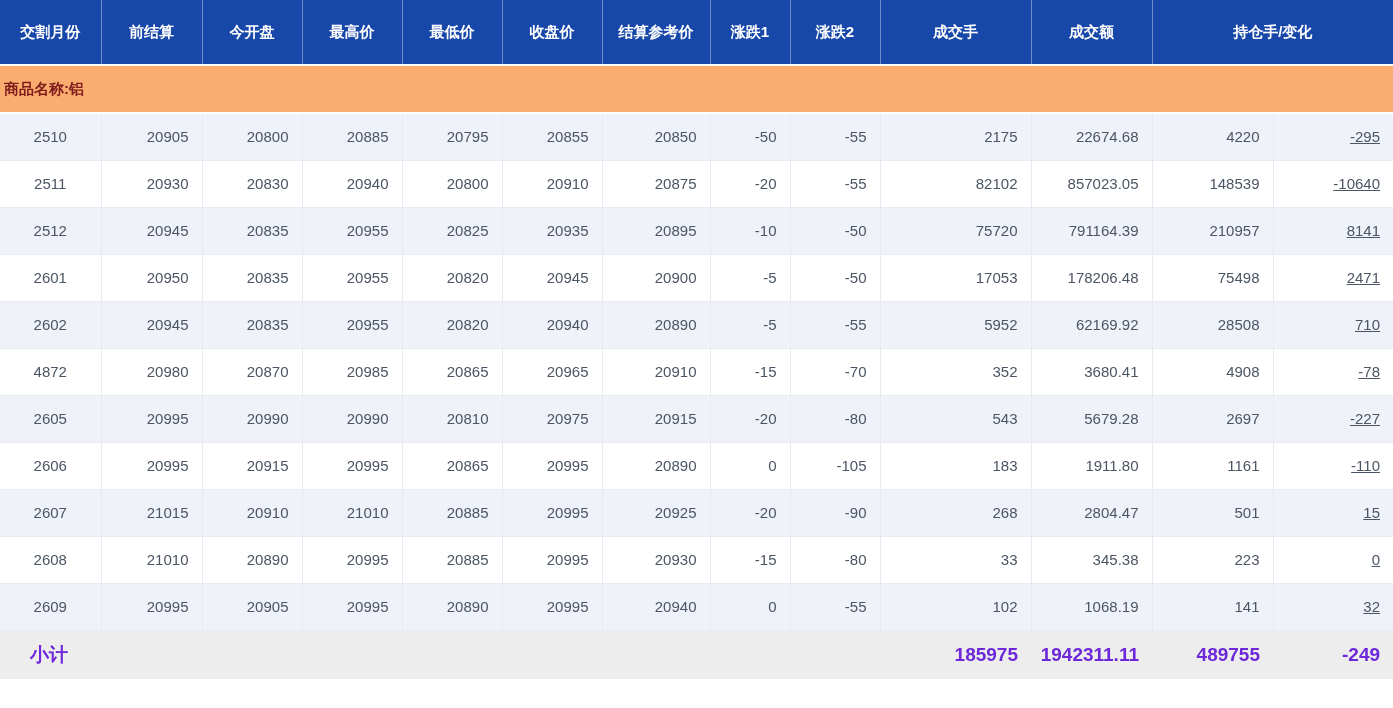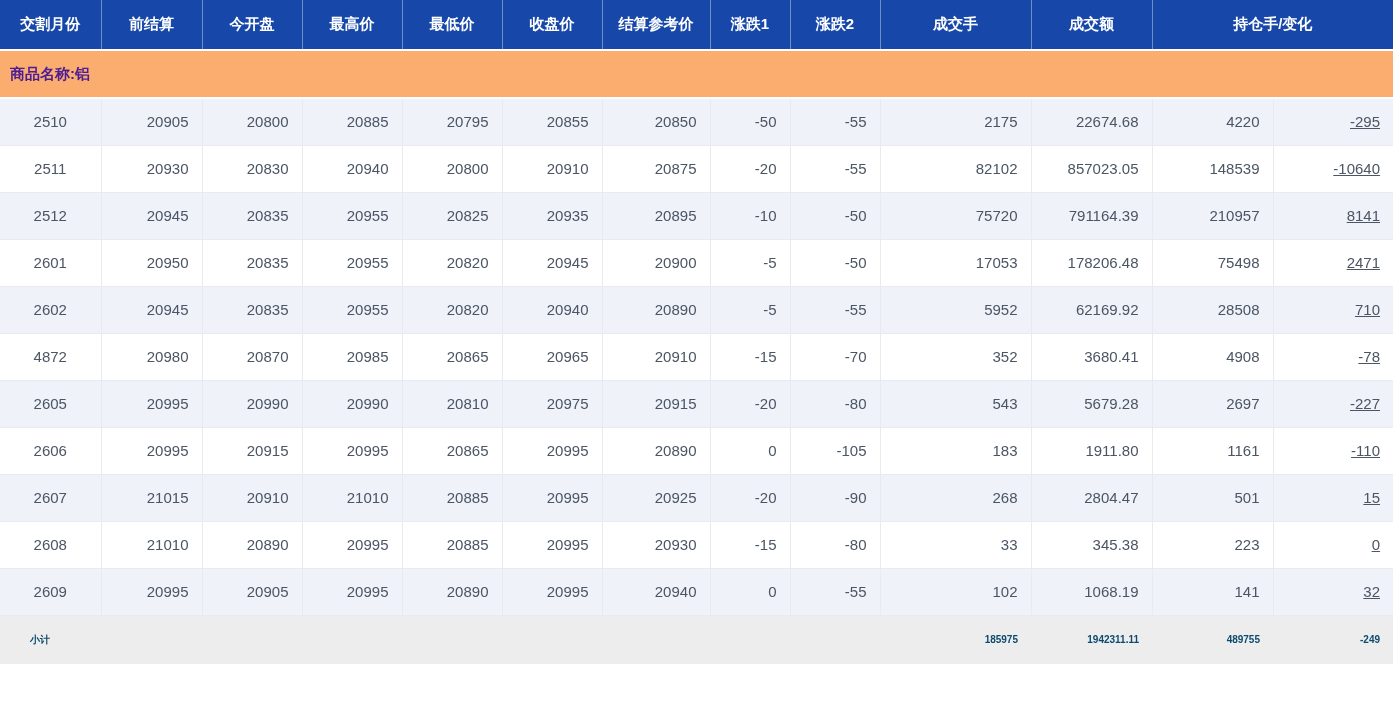--- a/index.html
+++ b/index.html
@@ -13,35 +13,35 @@
     width: 1393px;
     table-layout: fixed;
     border-collapse: collapse;
   }
   
   thead th {
     background: #1647a9;
     color: #ffffff;
     font-size: 15px;
     font-weight: bold;
-    height: 50px;
+    height: 65px;
     text-align: center;
     border-right: 1px solid rgba(255,255,255,0.38);
     border-bottom: 2px solid #ffffff;
   }
   thead th:last-child { border-right: none; text-align: center; }
   
   tr.group-row td {
     background: #fbac6f;
     height: 48px;
     font-size: 15px;
     font-weight: bold;
-    color: #4c1d95;
+    color: #7f1d1d;
     text-align: left;
-    padding-left: 10px;
+    padding-left: 4px;
     border-bottom: 2px solid #ffffff;
   }
   
   tbody tr.data-row td {
     height: 47px;
     font-size: 15px;
     color: #4b5563;
     text-align: right;
     padding-right: 13px;
     border-right: 1px solid #e7eaf1;
@@ -53,23 +53,23 @@
     text-align: center;
     padding-right: 0;
     margin-left: 12px;
   }
   tbody tr.data-row:nth-child(odd)  td { background: #eff2f9; }
   tbody tr.data-row:nth-child(even) td { background: #ffffff; }
   
   tr.subtotal-row td {
     background: #ededee;
     height: 49px;
-    font-size: 10px;
+    font-size: 19px;
     font-weight: bold;
-    color: #0c4a6e;
+    color: #6d28d9;
     text-align: right;
     padding-right: 13px;
     border-top: 1px solid #dcdcde;
     white-space: nowrap;
   }
   tr.subtotal-row td.subtotal-label {
     text-align: left;
     padding-left: 30px;
   }
 </style>

